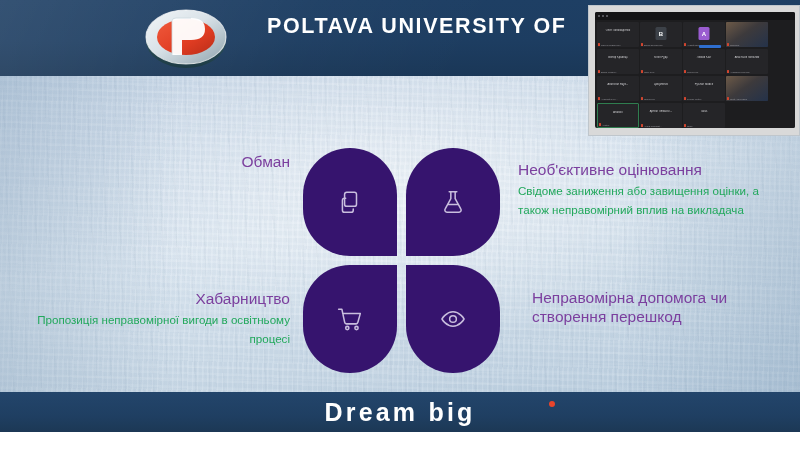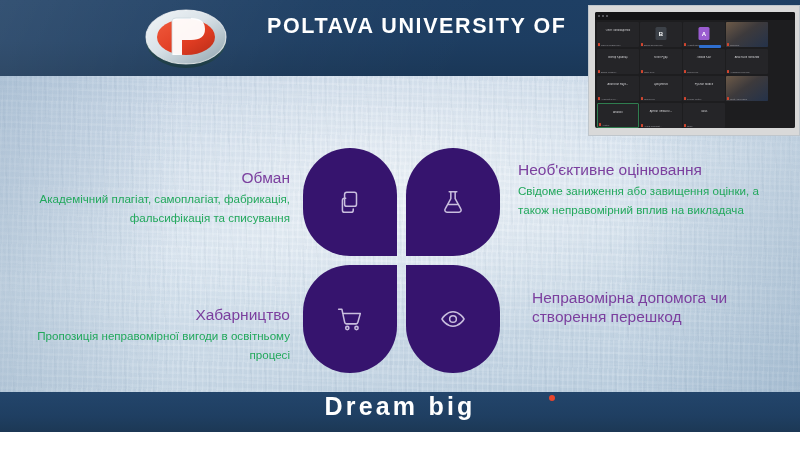--- a/index.html
+++ b/index.html
@@ -132,36 +132,36 @@
     font-weight: 400;
     line-height: 19px;
   }
   .block .b-body {
     color: #22a85c;
     font-size: 11.6px;
     font-weight: 400;
     line-height: 18.5px;
     margin-top: 3px;
   }
-  .ta-right { text-align: right; margin-top: 16px; }
+  .ta-right { text-align: right; }
   .ta-left  { text-align: left; }
 
   .blk-obman     { left: 28px;  top: 152px; width: 262px; }
   .blk-khabar    { left: 28px;  top: 289px; width: 262px; }
   .blk-neob      { left: 518px; top: 160px; width: 270px; }
   .blk-nepravo   { left: 524px; top: 288px; width: 268px; margin-left: 8px; }
 
   
   .footer {
     position: absolute;
     left: 0; bottom: 0;
     width: 800px; height: 40px;
     background: linear-gradient(180deg, #23456b 0%, #1f3f62 60%, #1c3855 100%);
     display: flex;
-    align-items: flex-start;
+    align-items: center;
     justify-content: center;
     z-index: 5;
   }
   .footer-text {
     position: relative;
     color: #ffffff;
     font-size: 25px;
     font-weight: bold;
     letter-spacing: 3.2px;
   }
@@ -309,21 +309,20 @@
     </div>
 
     <div class="univ-name">
       <div>POLTAVA UNIVERSITY OF</div>
     </div>
   </div>
 
 
   <div class="block blk-obman ta-right">
     <div class="b-head">Обман</div>
-    <div class="b-body">Академічний плагіат, самоплагіат, фабрикація, фальсифікація та списування</div>
   </div>
 
   <div class="block blk-khabar ta-right">
     <div class="b-head">Хабарництво</div>
     <div class="b-body">Пропозиція неправомірної вигоди в освітньому процесі</div>
   </div>
 
   <div class="block blk-neob ta-left">
     <div class="b-head">Необ'єктивне оцінювання</div>
     <div class="b-body">Свідоме заниження або завищення оцінки, а також неправомірний вплив на викладача</div>

